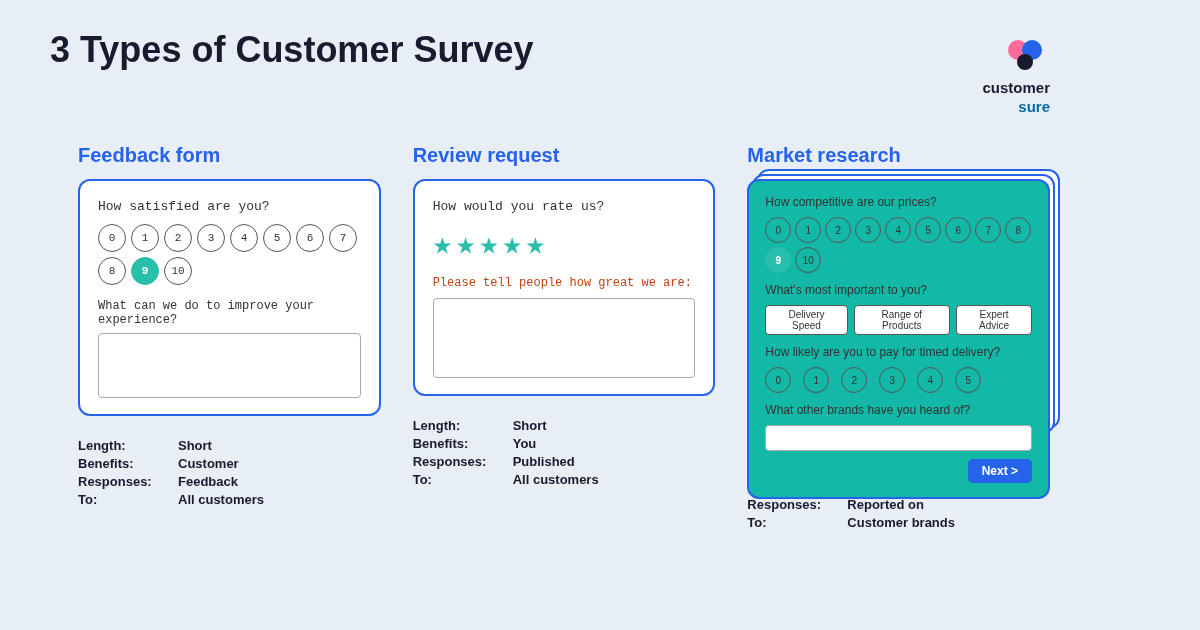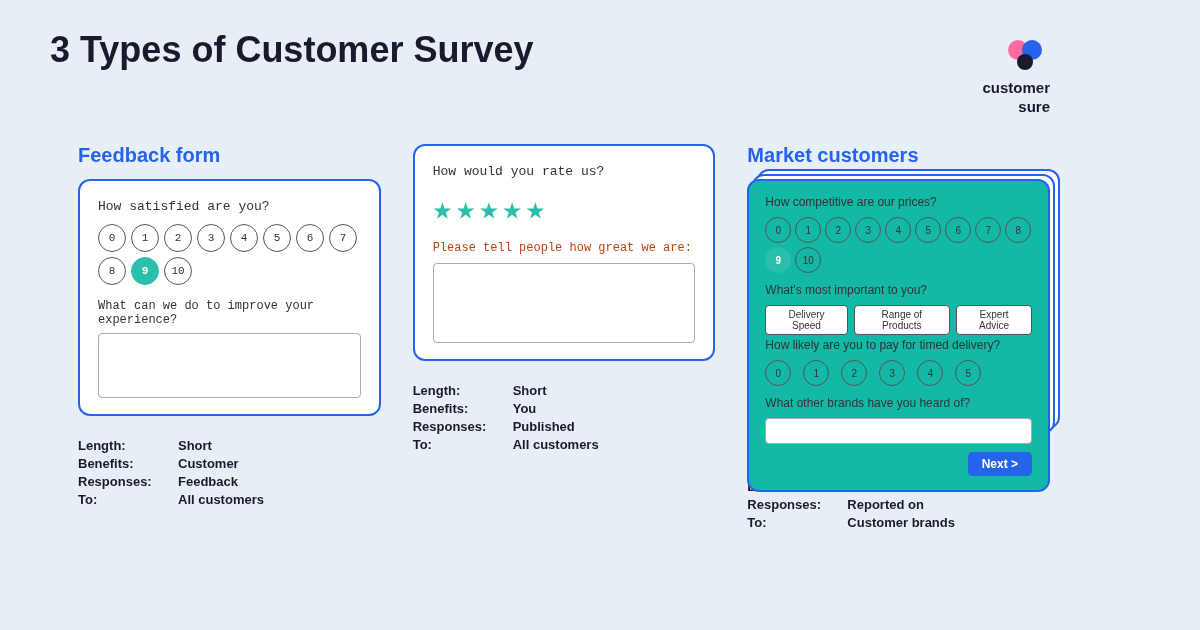--- a/index.html
+++ b/index.html
@@ -207,21 +207,21 @@
     .mr-circle.selected {
       background: #2abfab;
       border-color: #2abfab;
       color: white;
       font-weight: 700;
     }
 
     .tag-buttons {
       display: flex;
       gap: 6px;
-      margin-bottom: 3px;
+      margin-bottom: 10px;
     }
 
     .tag-btn {
       border: 1.5px solid #555;
       border-radius: 4px;
       padding: 3px 8px;
       font-size: 10px;
       color: #333;
       background: white;
     }
@@ -294,21 +294,21 @@
     <div class="logo">
       <div class="logo-circles">
         <svg width="48" height="48" viewBox="0 0 48 48">
           <circle cx="16" cy="20" r="10" fill="#ff6b9d"></circle>
           <circle cx="30" cy="20" r="10" fill="#2563eb"></circle>
           <circle cx="23" cy="32" r="8" fill="#1a1a2e"></circle>
         </svg>
       </div>
       <div style="text-align:right;line-height:1.2;">
         <span style="font-size:15px;font-weight:700;color:#1a1a2e;">customer</span><br>
-        <span style="font-size:15px;font-weight:700;color:#0f172a;">sure</span>
+        <span style="font-size:15px;font-weight:700;color:#0369a1;">sure</span>
       </div>
     </div>
   </div>
 
   <div class="columns">
 
     <div class="column">
       <div class="column-title">Feedback form</div>
 
       <div class="card">
@@ -344,20 +344,21 @@
           <span class="info-value">Feedback</span>
         </div>
         <div class="info-row">
           <span class="info-label">To:</span>
           <span class="info-value">All customers</span>
         </div>
       </div>
     </div>
 
     <div class="column">
+      <div class="column-title">Review request</div>
 
       <div class="card">
         <div class="card-question">How would you rate us?</div>
         <div class="stars">
           <span class="star">★</span>
           <span class="star">★</span>
           <span class="star">★</span>
           <span class="star">★</span>
           <span class="star">★</span>
         </div>
@@ -379,21 +380,21 @@
           <span class="info-value">Published</span>
         </div>
         <div class="info-row">
           <span class="info-label">To:</span>
           <span class="info-value">All customers</span>
         </div>
       </div>
     </div>
 
     <div class="column">
-      <div class="column-title">Market customers</div>
+      <div class="column-title">Market research</div>
 
       <div class="card-stack" style="position:relative; height:260px;">
         <div class="card-back2"></div>
         <div class="card-back1"></div>
         <div class="card-front">
           <div class="mr-question">How competitive are our prices?</div>
           <div class="mr-rating-numbers">
             <div class="mr-circle">0</div>
             <div class="mr-circle">1</div>
             <div class="mr-circle">2</div>

